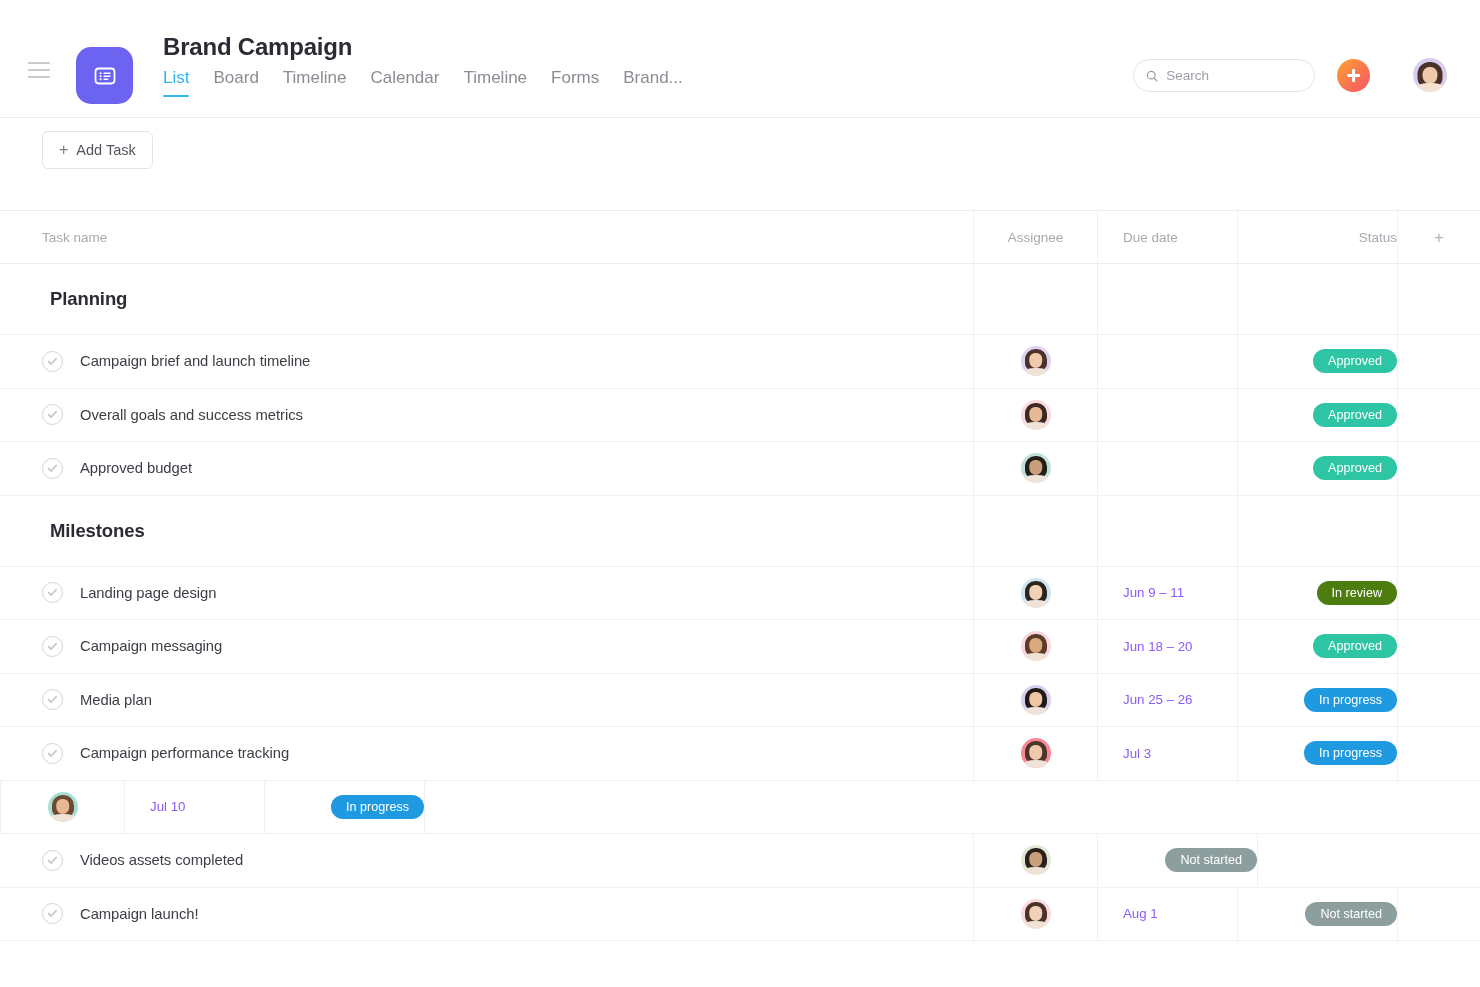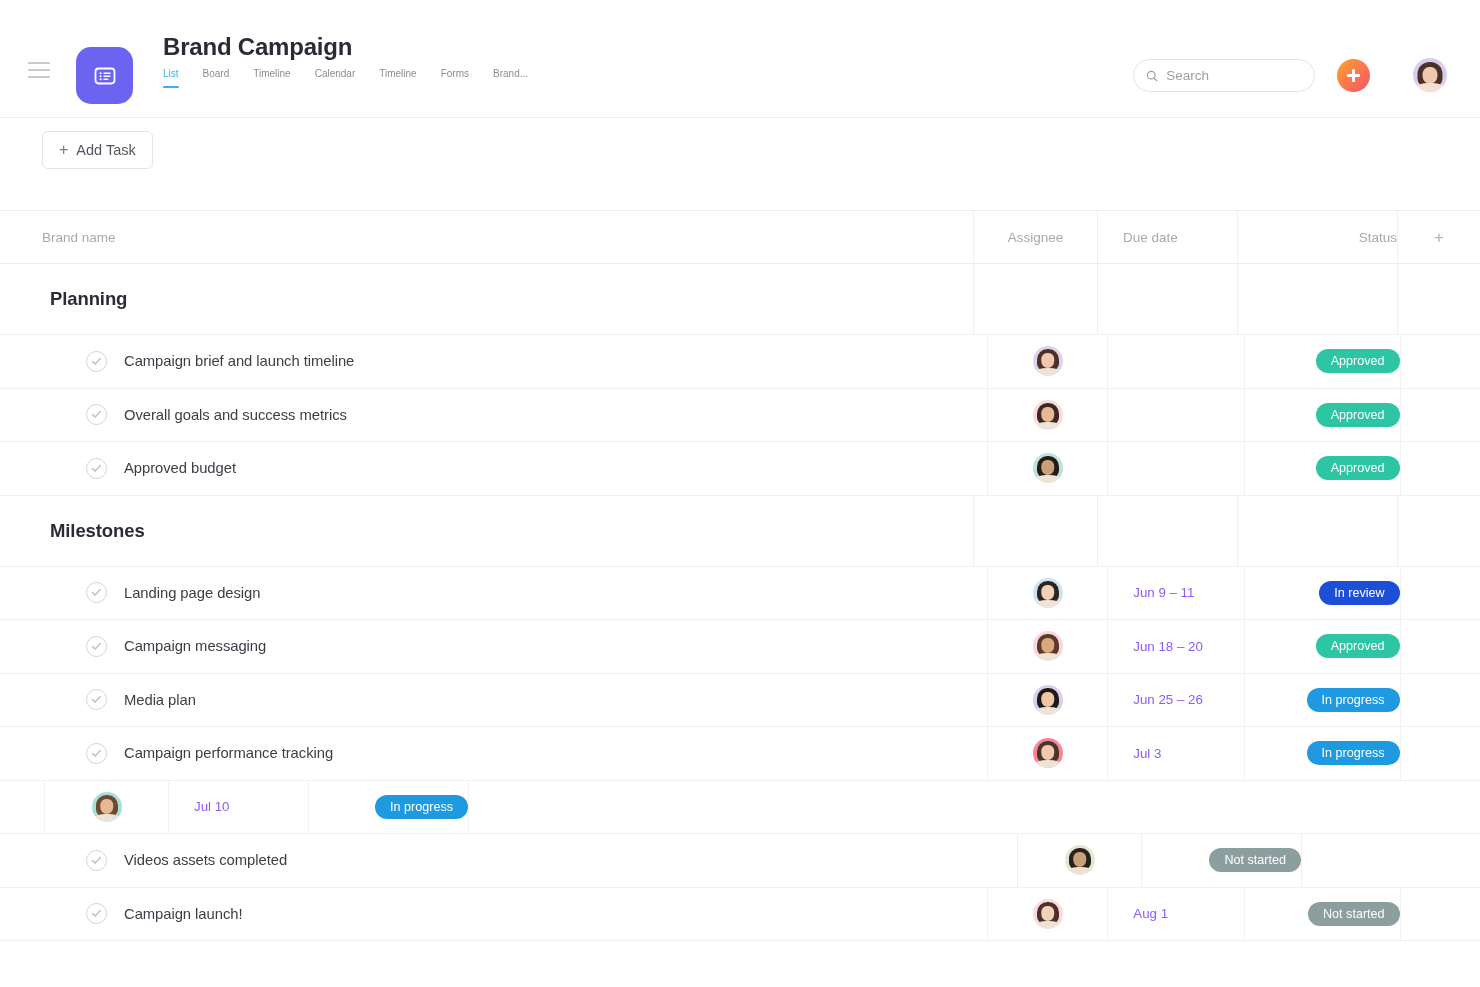--- a/index.html
+++ b/index.html
@@ -35,21 +35,21 @@
     display: flex; align-items: center; justify-content: center;
   }
 
   .title-block { position: absolute; left: 163px; top: 32px; }
   .proj-title {
     font-size: 24px; font-weight: 700; color: #2b2b35;
     letter-spacing: -0.2px; line-height: 30px;
   }
   .tabs { display: flex; gap: 24px; margin-top: 6px; }
   .tab {
-    font-size: 10px; color: #8b8b93; cursor: pointer;
+    font-size: 17px; color: #8b8b93; cursor: pointer;
     padding-bottom: 9px; position: relative; white-space: nowrap;
   }
   .tab.active { color: #31b5ea; }
   .tab.active::after {
     content: ""; position: absolute; left: 0; right: 0; bottom: 0;
     height: 2.5px; background: #31b5ea; border-radius: 2px;
   }
 
   .search-box {
     position: absolute; right: 165px; top: 59px;
@@ -96,21 +96,21 @@
   }
   .plus-sm { font-size: 16px; color: #7a7a83; line-height: 1; }
 
   
   .table { position: relative; border-top: 1px solid #ededf0; }
   .row {
     display: flex; position: relative;
     border-bottom: 1px solid #f1f1f4;
   }
   .row.header-row { height: 53px; border-bottom: 1px solid #ededf0; }
-  .row.task-row { height: 53.5px; padding-left: 44px; }
+  .row.task-row { height: 53.5px; }
   .row.section-row { height: 71px; border-bottom: 1px solid #f1f1f4; }
 
   .c-name   { width: 973px; display: flex; align-items: center; padding-left: 42px; }
   .c-assign { width: 124px; border-left: 1px solid #f1f1f4; display: flex; align-items: center; justify-content: center; }
   .c-date   { width: 140px; border-left: 1px solid #f1f1f4; display: flex; align-items: center; padding-left: 25px; }
   .c-status { width: 160px; border-left: 1px solid #f1f1f4; display: flex; align-items: center; padding-left: 32px; justify-content: flex-end; }
   .c-plus   { width: 83px;  border-left: 1px solid #f1f1f4; display: flex; align-items: center; justify-content: center; }
 
   .col-head { font-size: 13.5px; color: #a8a8b0; }
   .c-name .col-head { padding-left: 0; }
@@ -214,21 +214,21 @@
   <button class="add-task-btn">
     <span class="plus-sm">+</span>
     <span>Add Task</span>
   </button>
 </div>
 
 <div class="table">
 
   <div class="row header-row">
     <div class="c-name">
-        <span class="col-head">Brand name</span>
+        <span class="col-head">Task name</span>
       </div>
     <div class="c-assign">
         <span class="col-head">Assignee</span>
       </div>
     <div class="c-date">
         <span class="col-head">Due date</span>
       </div>
     <div class="c-status">
         <span class="col-head">Status</span>
       </div>
@@ -339,21 +339,21 @@
             <div class="av-bg" style="background:#cfe4f2"></div>
             <div class="av-hair" style="top:3px;width:22px;height:22px;background:#2e241e"></div>
             <div class="av-face" style="top:7px;width:13.5px;height:15px;background:#f2d2b6"></div>
             <div class="av-body" style="width:24px;height:8px;background:#efe3d8"></div>
           </span>
         </div>
         <div class="c-date">
           <span class="due-text">Jun 9 – 11</span>
         </div>
         <div class="c-status">
-          <span class="badge" style="background:#1d4ed8">In review</span>
+          <span class="badge" style="background:#4d7c0f">In review</span>
         </div>
         <div class="c-plus"></div>
       </div>
       <div class="row task-row">
         <div class="c-name">
           <span class="check-circle">
             <svg width="11" height="11" viewBox="0 0 11 11" aria-hidden="true">
               <polyline points="1.6,5.6 4.2,8.1 9.3,2.6" fill="none" stroke="#c2c2ca" stroke-width="1.5" stroke-linecap="round" stroke-linejoin="round"></polyline>
             </svg>
           </span>

